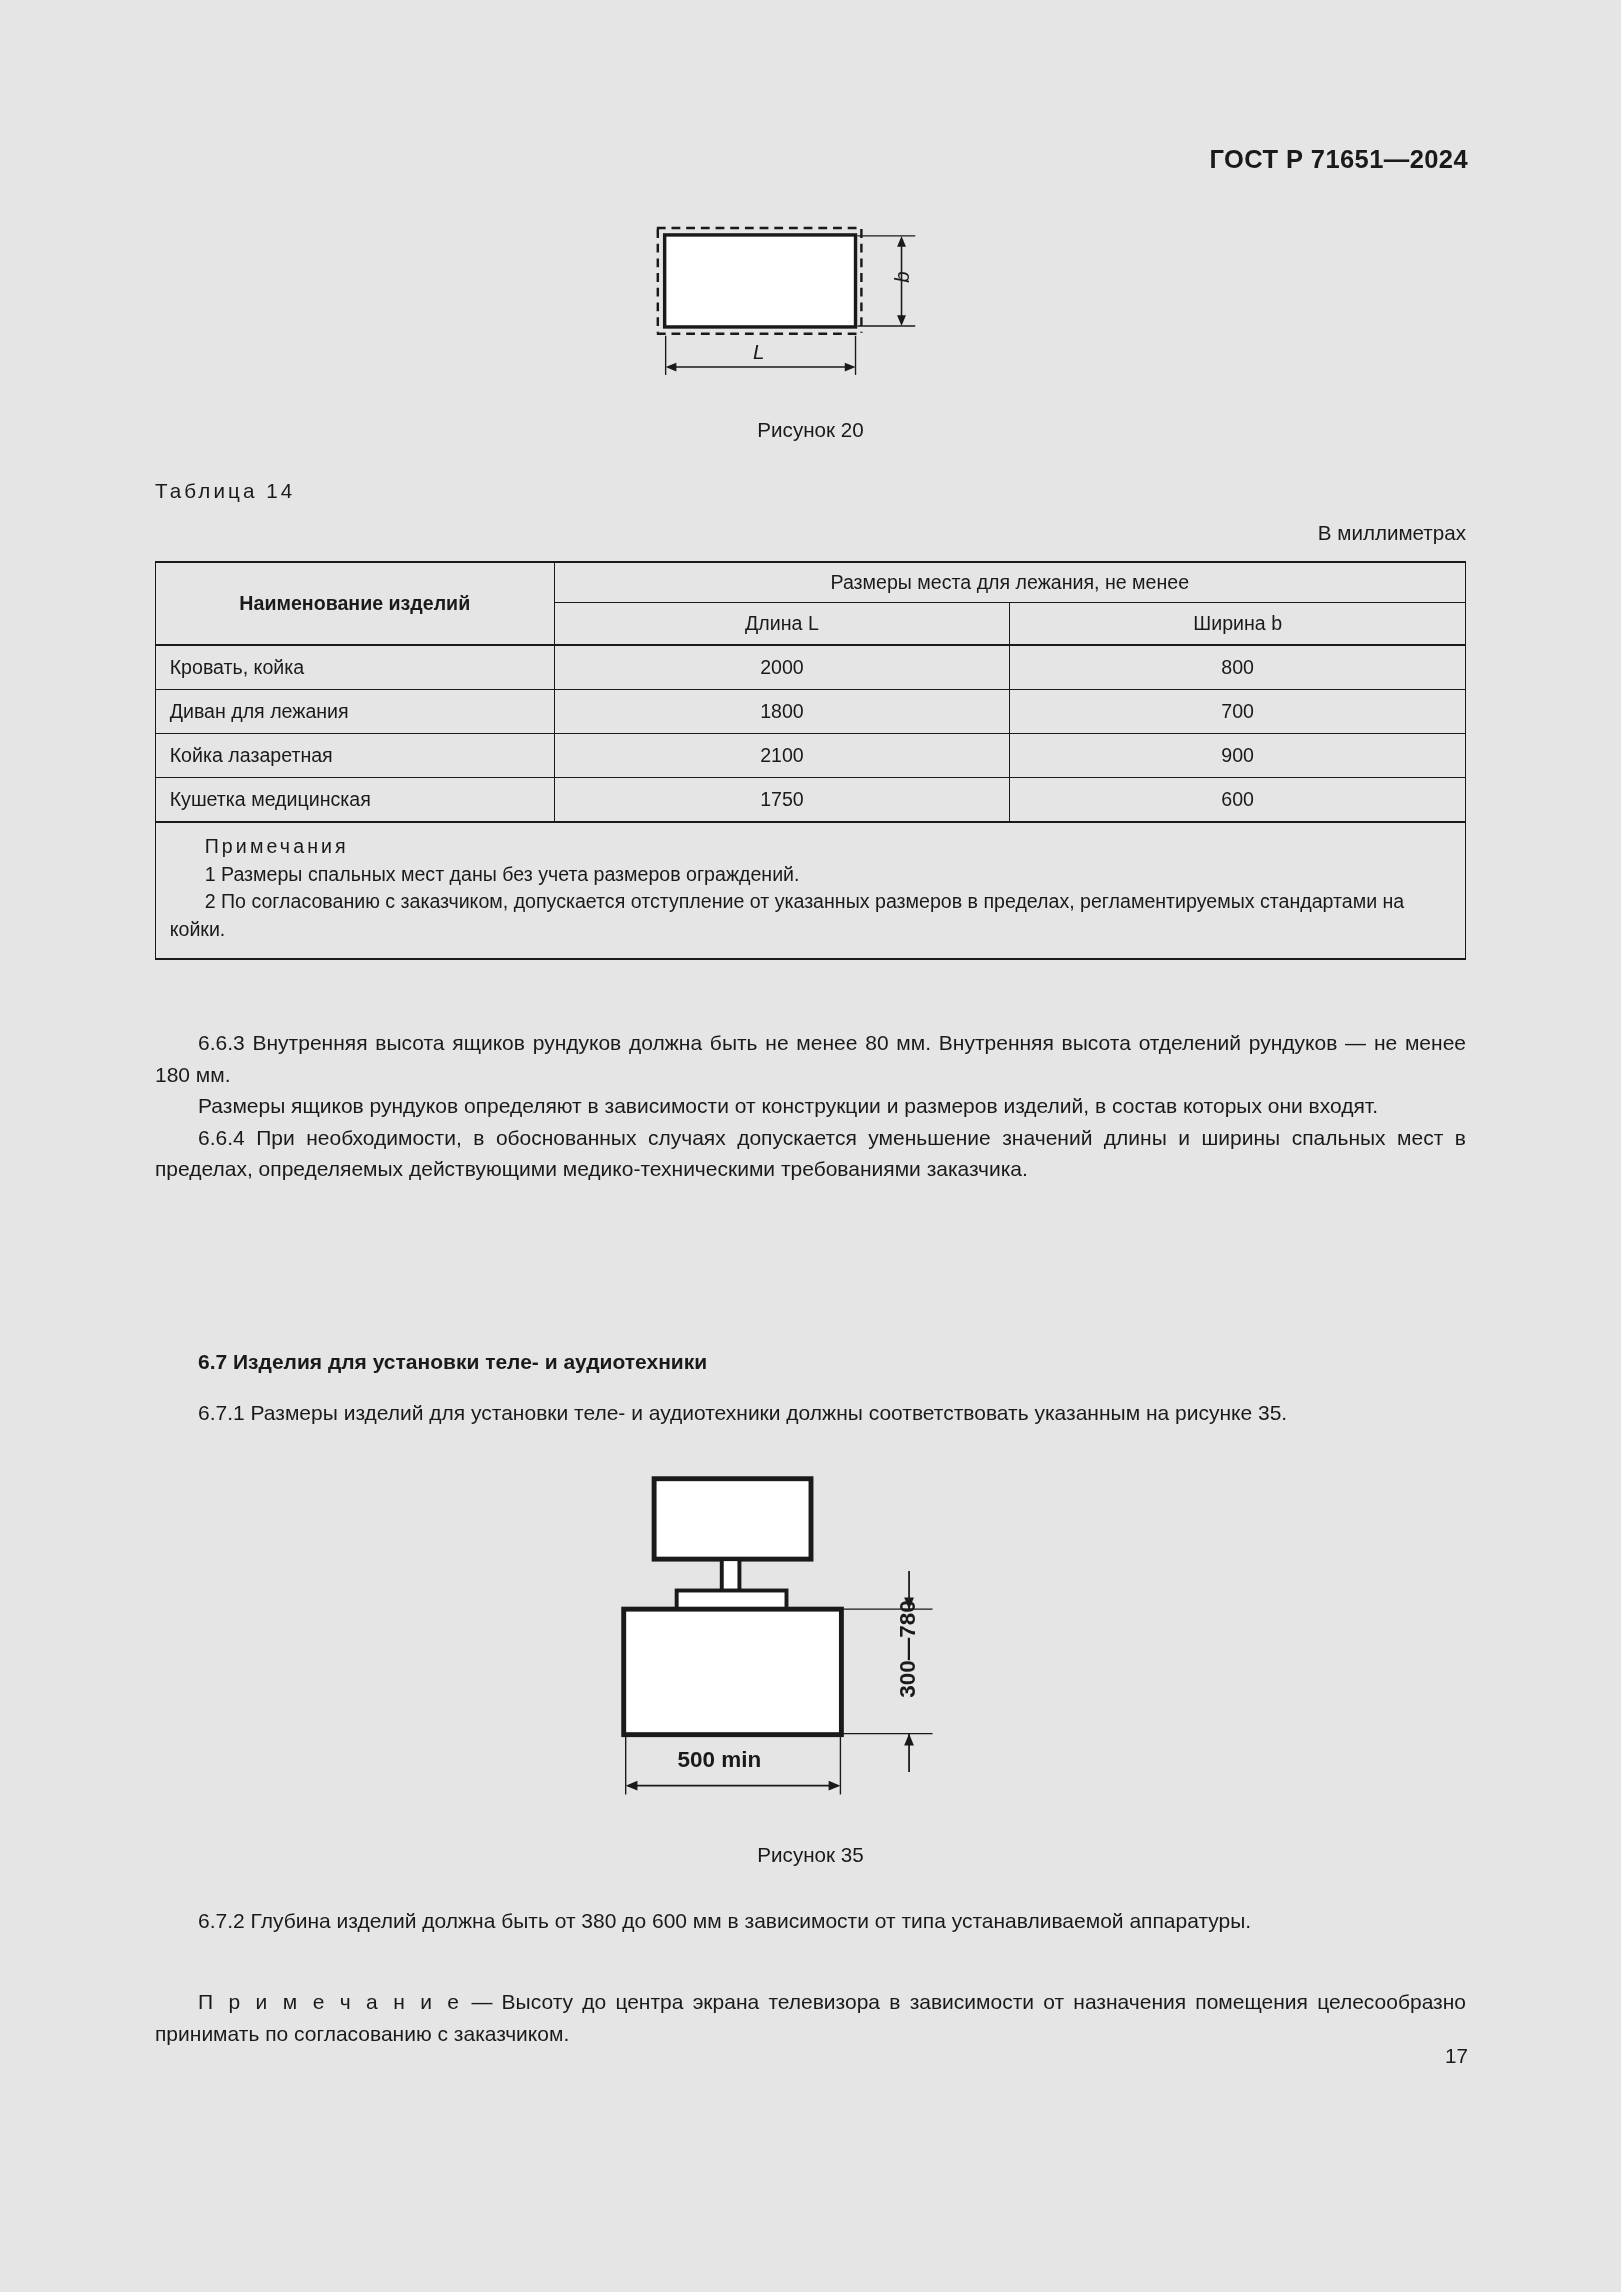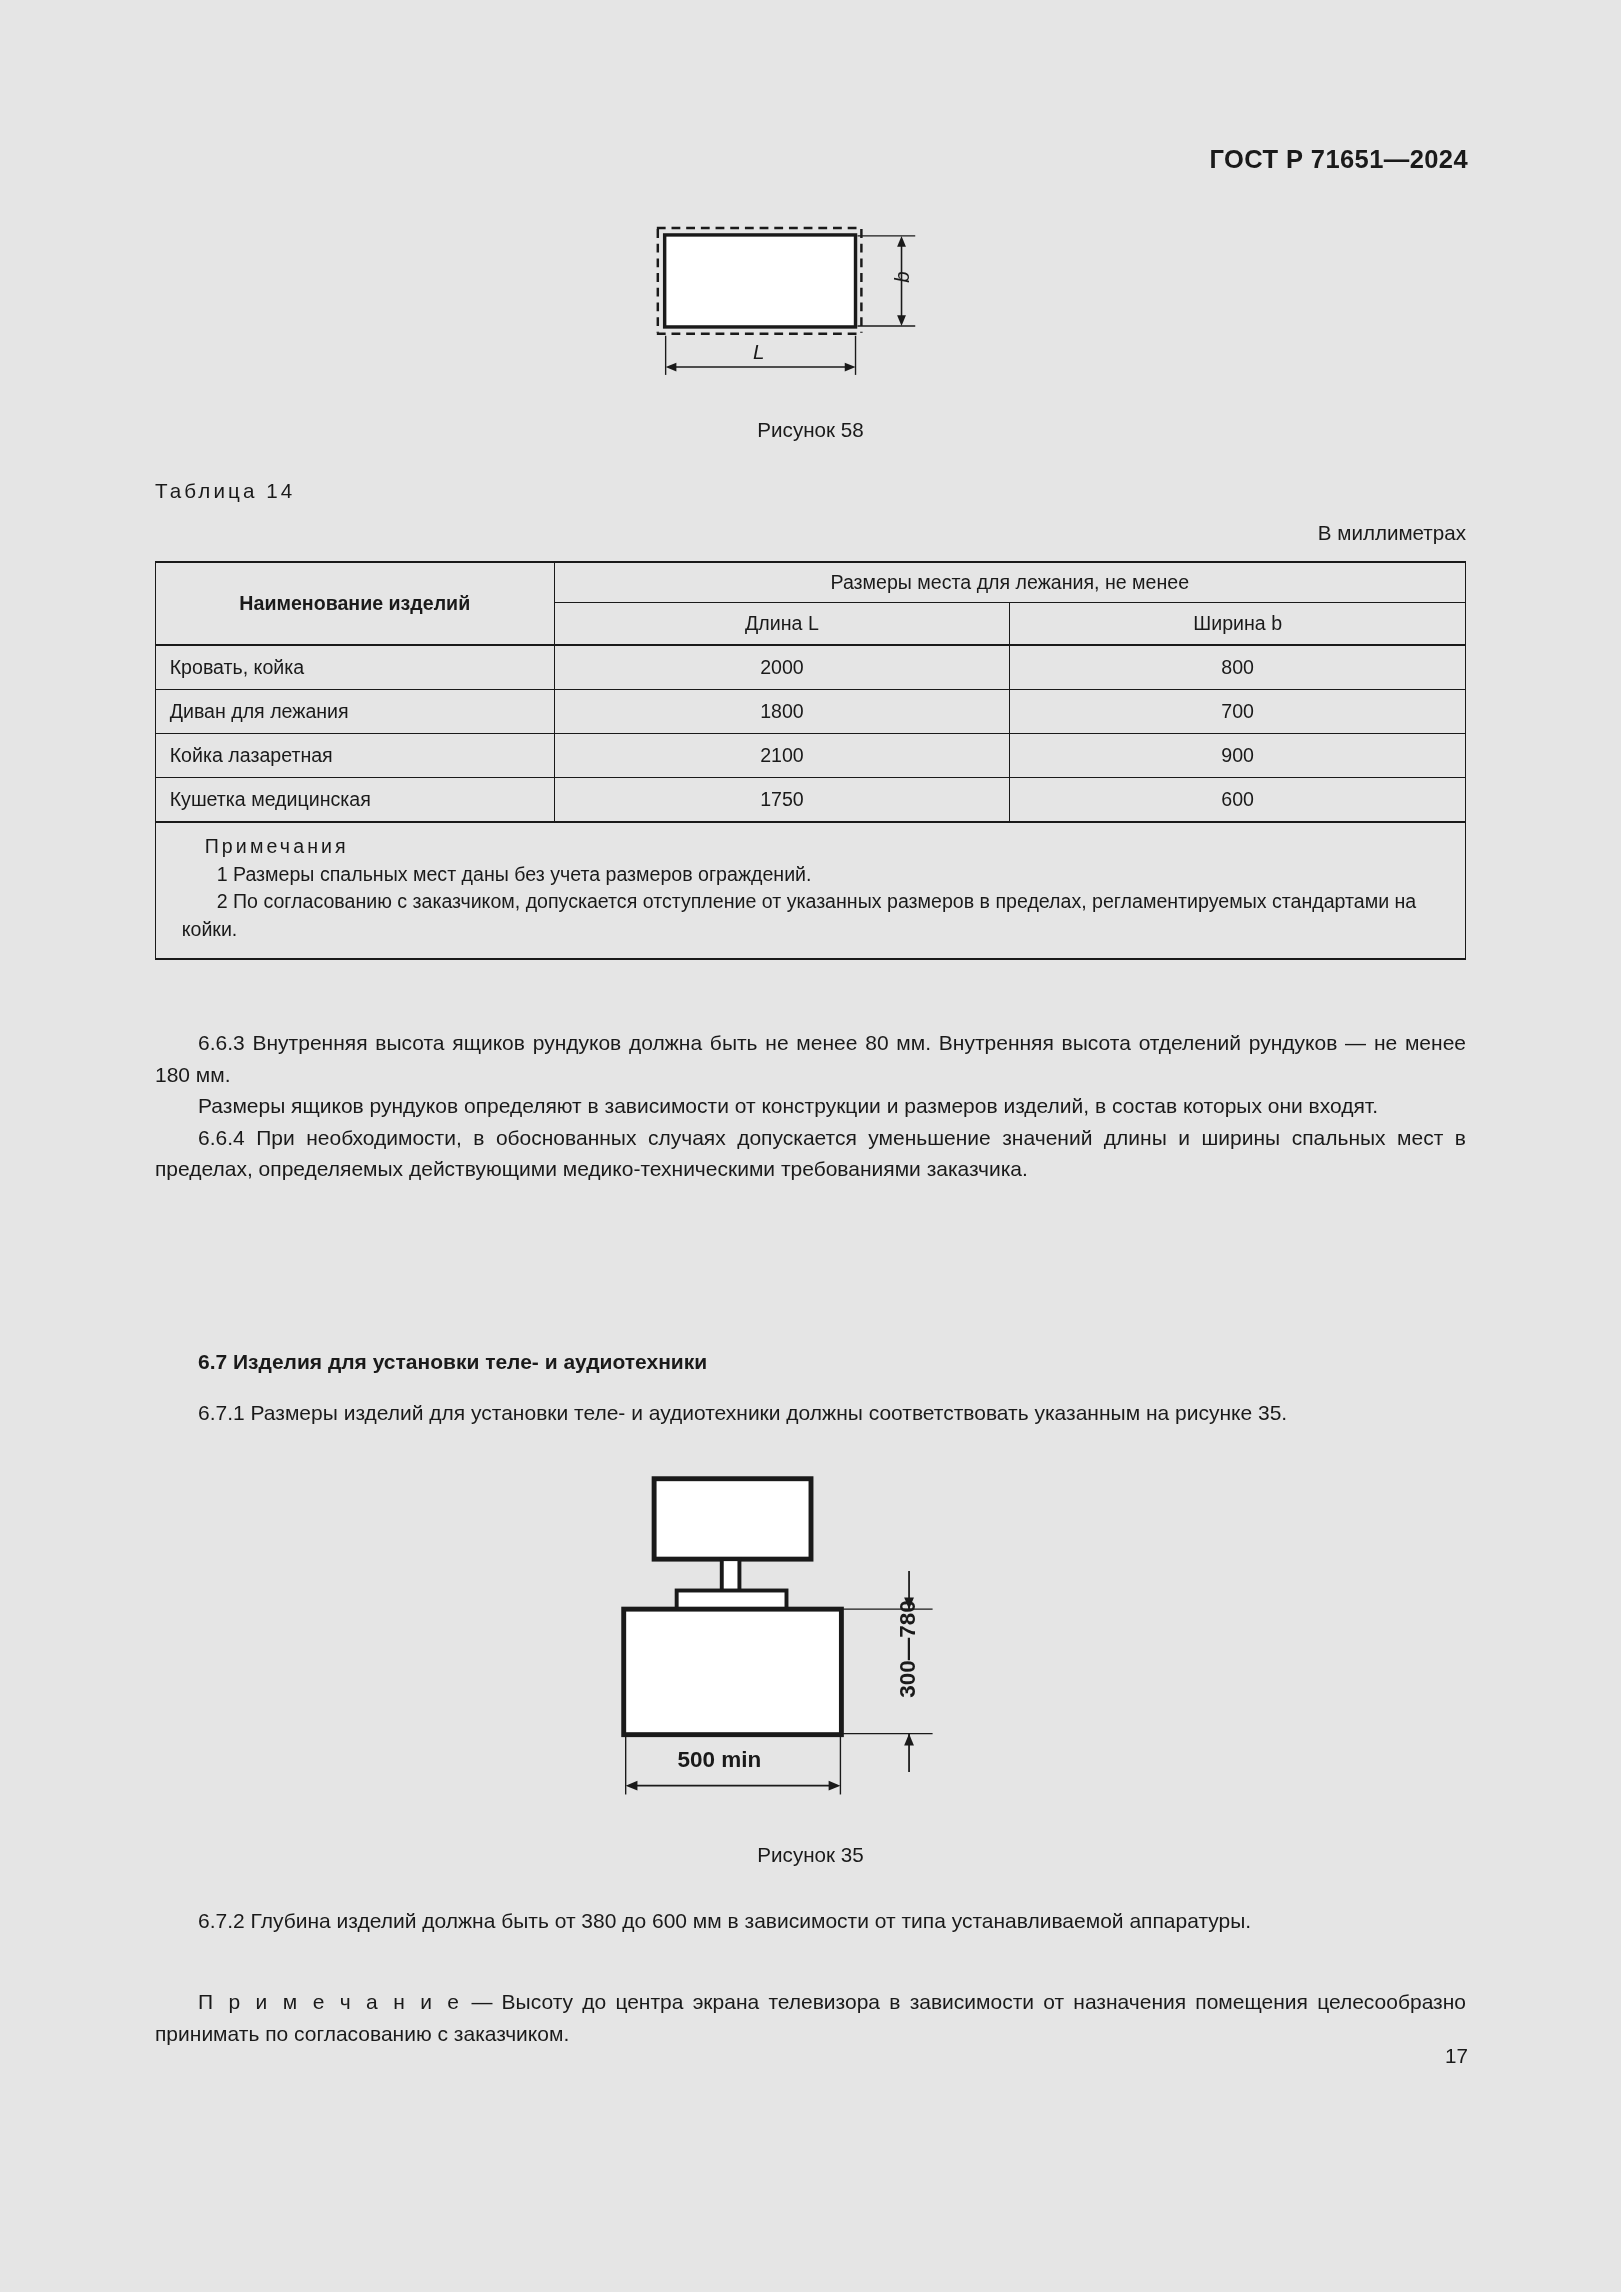--- a/index.html
+++ b/index.html
@@ -121,21 +121,20 @@
     line-height: 1.42;
   }
   .notes-title {
     letter-spacing: 3.1px;
     padding-left: 35px;
     display: block;
   }
   .note-item {
     display: block;
     text-indent: 35px;
-    margin-left: 12px;
   }
 
   
   .body-block {
     position: absolute;
     left: 155px;
     width: 1311px;
     font-size: 21px;
     line-height: 1.5;
     text-align: justify;
@@ -213,21 +212,21 @@
         <path d="M17 152 l11 -4.5 v9 z" fill="#1a1a1a"></path>
         <path d="M211 152 l-11 -4.5 v9 z" fill="#1a1a1a"></path>
       </svg>
       
       <div style="position:absolute; left:247px; top:47px; font-size:20.6px; font-style:italic;
                   transform:rotate(-90deg); transform-origin:center;">b</div>
       <div style="position:absolute; left:104px; top:122px; font-size:20.6px; font-style:italic;">L</div>
     </div>
   </div>
 
-  <div class="caption cap34">Рисунок 58</div>
+  <div class="caption cap34">Рисунок 20</div>
 
   <div class="table-label">Таблица  14</div>
   <div class="units-label">В миллиметрах</div>
 
   <div class="table-wrap">
     <table class="t14">
       <thead>
         <tr>
           <th rowspan="2" class="hdr-cell hdr-merge-name name-col outer-top">Наименование изделий</th>
           <th colspan="2" class="hdr-cell hdr-group outer-top">Размеры места для лежания, не менее</th>

